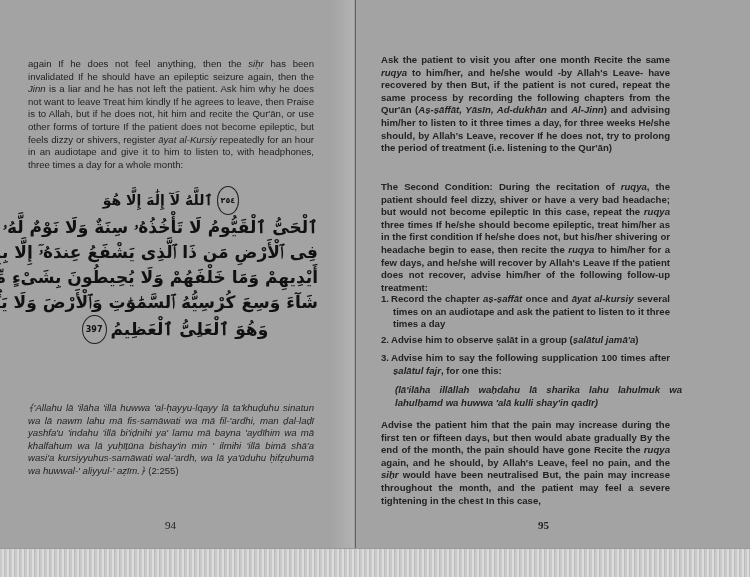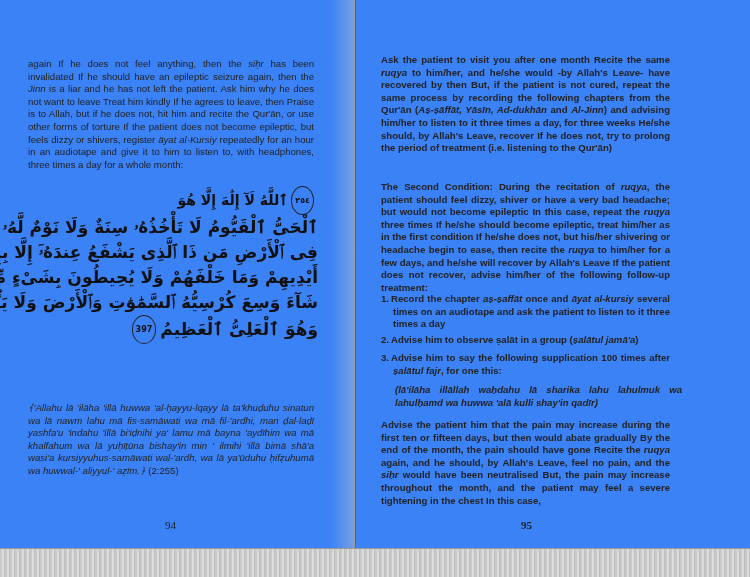--- a/index.html
+++ b/index.html
@@ -1,31 +1,31 @@
 <!DOCTYPE html>
 <html><head>
 <meta charset="utf-8">
 <style>
   html, body { margin:0; padding:0; }
   body { width:750px; height:577px; background:#f4f4f2; position:relative; overflow:hidden;
          font-family:"Liberation Sans", sans-serif; color:#222; }
   .spread { position:absolute; left:0; top:0; width:750px; height:577px; }
-  .page { position:absolute; top:0; height:548px; background:#3b82f6; }
+  .page { position:absolute; top:0; height:548px; background:#a3a3a3; }
   .page.left { left:0; width:356px; }
   .page.right { left:356px; width:394px;font-weight:bold; }
   .gutter { position:absolute; left:354px; top:0; width:4px; height:550px;
             background:linear-gradient(to right,#bbb,#444,#999); }
   .gutter-shade { position:absolute; left:330px; top:0; width:26px; height:550px;
             background:linear-gradient(to right,rgba(255,255,255,0),rgba(200,200,200,0.45)); }
   .bottom-edge { position:absolute; left:0; top:548px; width:750px; height:29px;
             background:repeating-linear-gradient(90deg,#c9c9c9 0 2px,#dcdcdc 2px 4px,#bdbdbd 4px 5px);
             border-top:1px solid #999; }
   .para { position:absolute; font-size:9.6px; line-height:12.6px; text-align:justify; margin:0; }
   .para i, .it { font-style:italic; }
-  .arabic { position:absolute; left:58px; width:290px; font-family:"DejaVu Sans", sans-serif;
+  .arabic { position:absolute; left:58px; width:290px; text-align:center; font-family:"DejaVu Sans", sans-serif;
             font-size:17px; line-height:25px; direction:rtl; font-weight:bold; color:#111; }
   .arabic div { white-space:nowrap; }
   .ayah-mark { display:inline-block; border:1.5px solid #222; border-radius:50%; font-size:8px;
             padding:1px 3px; margin:0 4px; vertical-align:middle; font-weight:bold; }
   .page-num { position:absolute; font-family:"Liberation Serif", serif; font-size:11px; }
   .list-item { position:absolute; font-size:9.6px; line-height:12.6px; text-align:justify; }
   .list-item .num { position:absolute; left:0; top:0; }
   .list-item .body { display:block; padding-left:12px; text-indent:-2px; }
 </style>
 </head>
@@ -72,17 +72,17 @@
     </div>
     <div class="list-item" style="left:25px; top:352px; width:289px;">
       <span class="num">3.</span>
         <span class="body"><span>Advise him to say the following supplication 100 times after </span><i>ṣalātul fajr</i><span>, for one this:</span></span>
     </div>
 
     <p class="para it" style="left:39px; top:384px; width:287px;">(lā'ilāha illāllah waḥdahu lā sharika lahu lahulmuk wa lahulḥamd wa huwwa 'alā kulli shay'in qadīr)</p>
 
     <p class="para" style="left:25px; top:419px; width:289px;"><span>Advise the patient him that the pain may increase during the first ten or fifteen days, but then would abate gradually   By the end of the month, the pain should have gone   Recite the </span><i>ruqya</i><span> again, and he should, by Allah's Leave, feel no pain, and the </span><i>siḥr</i><span> would have been neutralised   But, the pain may increase  throughout the month, and the patient may feel a severe tightening in the chest   In this case,</span></p>
 
-    <div class="page-num" style="left:165px; top:519px;">95</div>
+    <div class="page-num" style="left:182px; top:519px;">95</div>
   </div>
 
   <div class="bottom-edge"></div>
 </div>
 
 </body></html>

